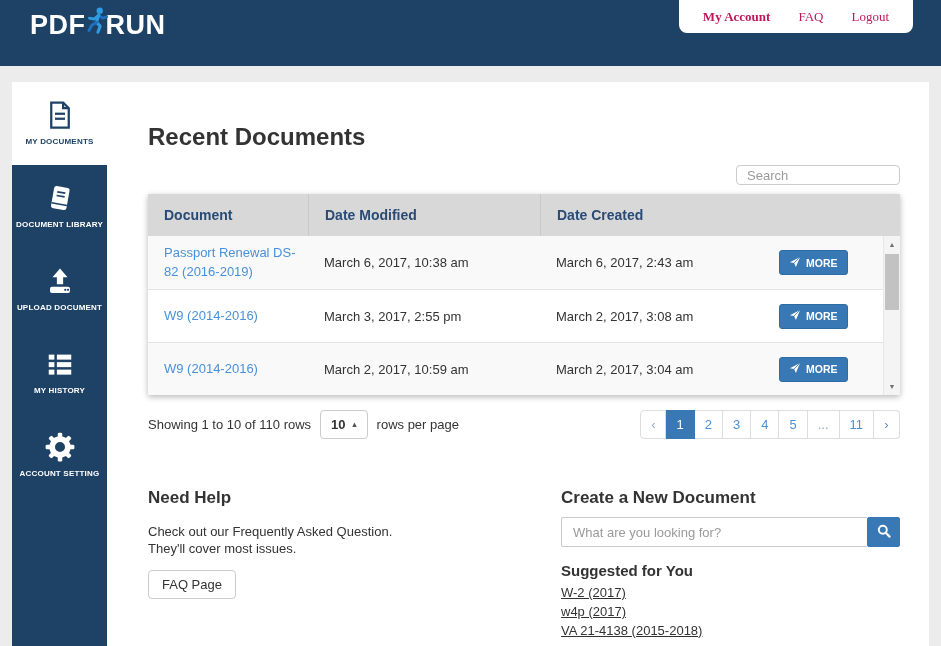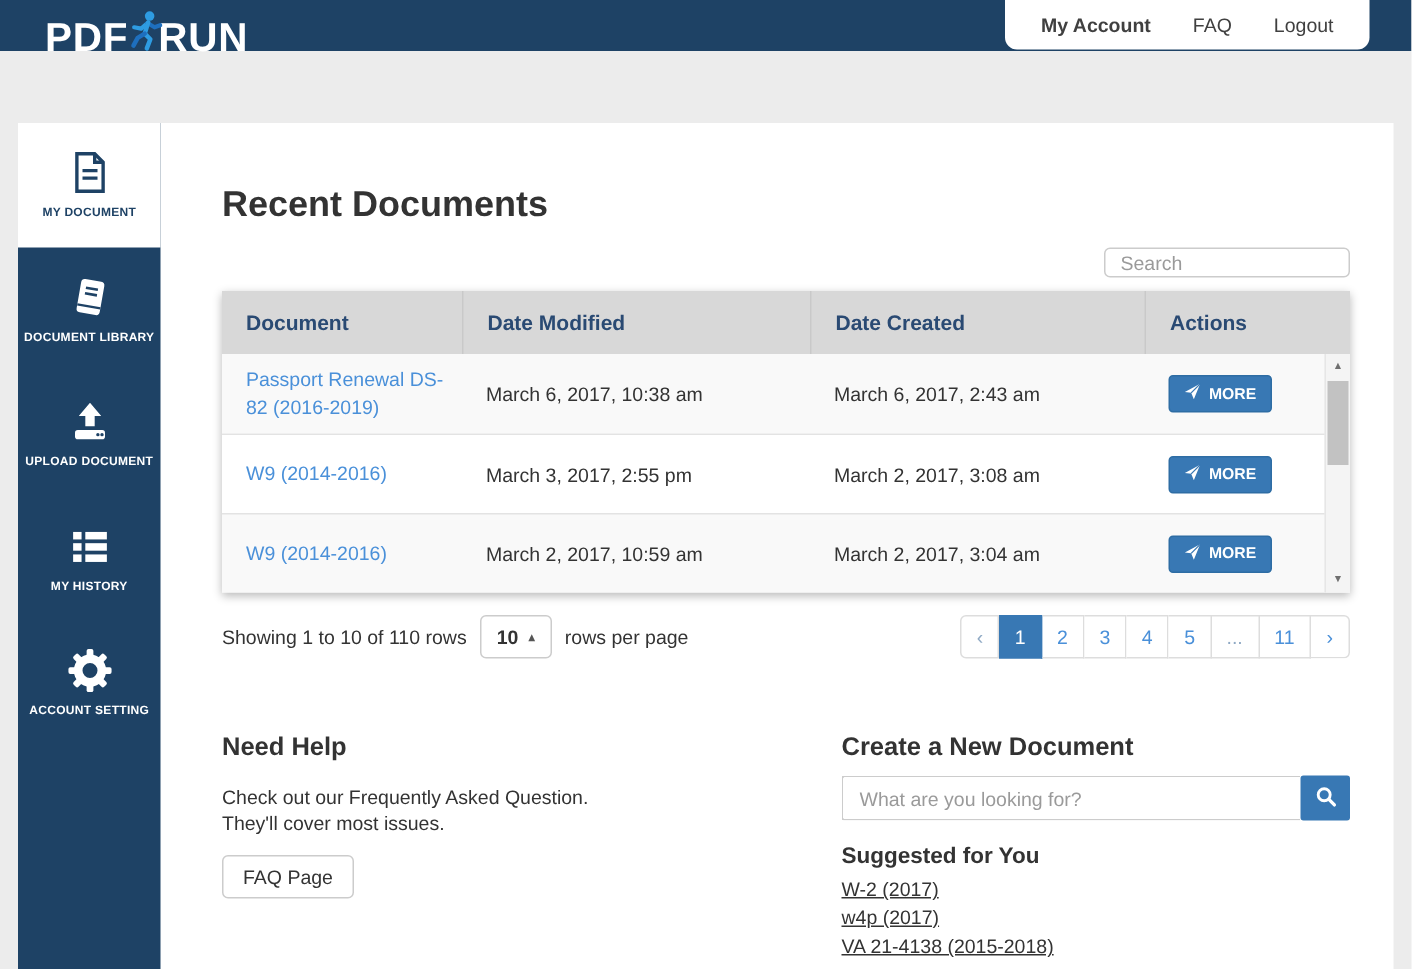--- a/index.html
+++ b/index.html
@@ -5,25 +5,25 @@
   * { margin:0; padding:0; box-sizing:border-box; }
   html,body { width:941px; height:646px; }
   body {
     font-family:"Liberation Sans", sans-serif;
     background:#ececec;
     position:relative;
     overflow:hidden;
     color:#333;
   }
   
-  .topbar { position:absolute; top:0; left:0; width:941px; height:34px; background:#1e4265; }
+  .topbar { position:absolute; top:0; left:0; width:941px; height:66px; background:#1e4265; }
   .logo { position:absolute; left:30px; top:0; height:50px; display:flex; align-items:center; color:#fff; font-size:27px; font-weight:bold; letter-spacing:.5px; }
   .logo .runner { margin:0 -5px; position:relative; top:-1px; }
   .navpill { position:absolute; top:0; right:28px; height:33px; background:#fff; border-radius:0 0 8px 8px; display:flex; align-items:center; padding:0 24px; gap:28px; }
-  .navpill a { font-size:13px; color:#404040; text-decoration:none; cursor:pointer; }
+  .navpill a { font-size:13px; color:#be185d; text-decoration:none; cursor:pointer;font-family:Liberation Serif, serif; }
   .navpill a.strong { font-weight:bold; }
   
   .card { position:absolute; left:12px; top:82px; width:917px; height:564px; background:#fff; display:flex; }
   
   .sidebar { width:95px; flex-shrink:0; background:#1e4265; }
   .sb-item { height:83px; display:flex; flex-direction:column; align-items:center; justify-content:center; gap:7px; color:#fff; cursor:pointer; }
   .sb-item .lbl { font-size:8px; font-weight:bold; letter-spacing:.2px; text-align:center; line-height:10px; padding:0 2px; }
   .sb-item.active { background:#fff; color:#1e4265; }
   .sb-item svg { display:block; }
   
@@ -105,21 +105,21 @@
   <div class="sidebar">
     <div class="sb-item active">
       <span>
         <svg width="30" height="30" viewBox="0 0 24 24">
           <path d="M5 2 h9.5 l4.5 4.5 V22 H5 Z" fill="none" stroke="#1e4265" stroke-width="1.8"></path>
           <path d="M14.5 2 v4.5 H19" fill="none" stroke="#1e4265" stroke-width="1.8"></path>
           <line x1="8" y1="11" x2="16" y2="11" stroke="#1e4265" stroke-width="1.8"></line>
           <line x1="8" y1="15" x2="16" y2="15" stroke="#1e4265" stroke-width="1.8"></line>
         </svg>
       </span>
-      <span class="lbl">MY DOCUMENT</span>
+      <span class="lbl">MY DOCUMENTS</span>
     </div>
     <div class="sb-item">
       <span>
         <svg width="30" height="30" viewBox="0 0 24 24">
           <g transform="rotate(10 12 12)">
             <rect x="6" y="3" width="12.5" height="18" rx="2" fill="#fff"></rect>
             <line x1="9" y1="7.5" x2="15.5" y2="7.5" stroke="#1e4265" stroke-width="1.4"></line>
             <line x1="9" y1="10.5" x2="15.5" y2="10.5" stroke="#1e4265" stroke-width="1.4"></line>
             <line x1="6" y1="17" x2="18.5" y2="17" stroke="#1e4265" stroke-width="1.2"></line>
           </g>
@@ -184,21 +184,20 @@
 
     <div class="toolbar">
       <input class="search-input" type="text" placeholder="Search" style="">
     </div>
 
     <div class="table-wrap">
       <div class="thead">
         <div class="th c1">Document</div>
         <div class="th c2">Date Modified</div>
         <div class="th c3">Date Created</div>
-        <div class="th c4">Actions</div>
       </div>
       <div class="tbody">
         <div class="trow">
           <div class="td c1"><a class="doc-link">Passport Renewal DS-82 (2016-2019)</a></div>
           <div class="td c2">March 6, 2017, 10:38 am</div>
           <div class="td c3">March 6, 2017, 2:43 am</div>
           <div class="td c4">
             <button class="more-btn">
               <span>
                 <svg width="12" height="12" viewBox="0 0 20 20">

